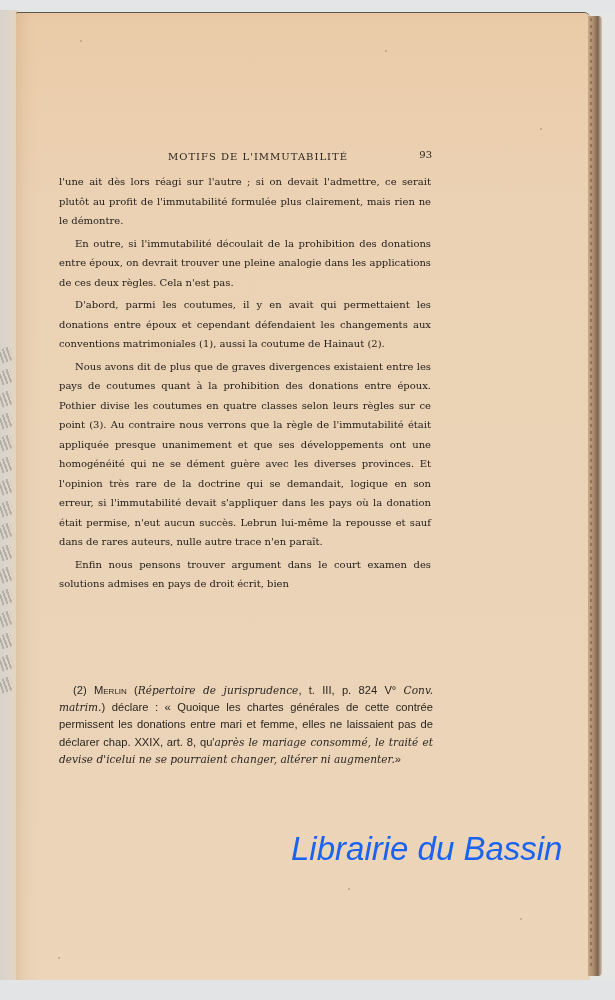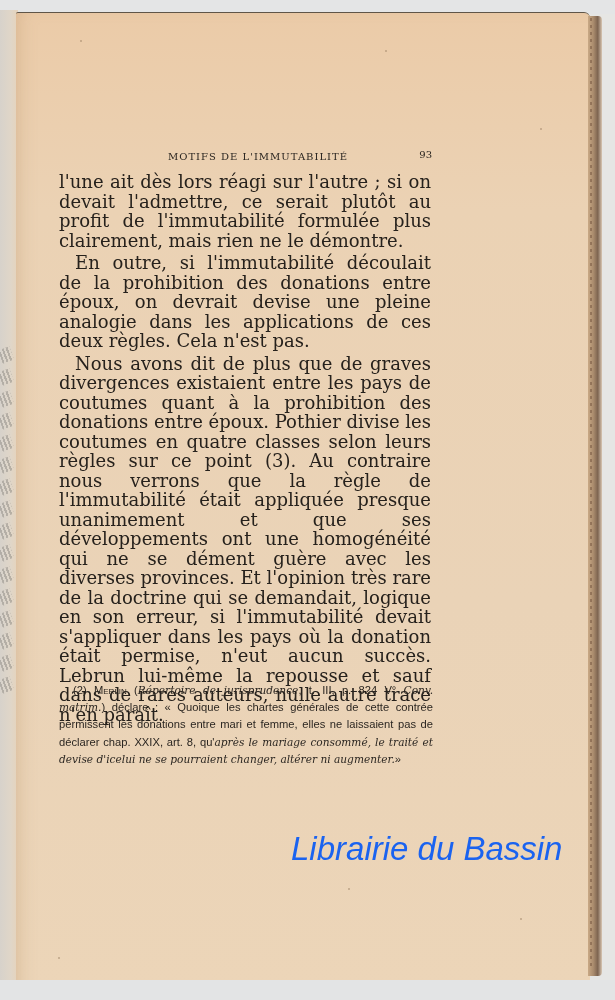--- a/index.html
+++ b/index.html
@@ -34,21 +34,21 @@
   }
   .edge-line { position: absolute; left: 590px; top: 18px; width: 2px; height: 950px; background: repeating-linear-gradient(180deg, #7c5c45 0 3px, transparent 3px 7px); opacity: 0.6; }
   .running-head {
     position: absolute; left: 160px; top: 151px; width: 272px; height: 16px;
     font-size: 10px; letter-spacing: 1px; color: #2a2520;
   }
   .running-title { position: absolute; left: 8px; top: 0; white-space: nowrap; }
   .page-number { position: absolute; right: 0; top: -2px; font-size: 10px; letter-spacing: 0; }
   .body-text {
     position: absolute; left: 59px; top: 172px; width: 372px;
-    font-size: 18px; line-height: 19.5px; color: #26211c;
+    font-size: 10px; line-height: 19.5px; color: #26211c;
     text-align: justify;
   }
   .body-text p { margin: 0 0 3px 0; text-indent: 16px; }
   .body-text p.noindent { text-indent: 0; }
   .footnotes {
     position: absolute; left: 59px; top: 682px; width: 374px;
     font-family: "Liberation Sans", sans-serif;
     font-size: 11.2px; line-height: 17.2px; color: #2b2621; text-align: justify;
   }
   .footnotes p { margin: 0; text-indent: 14px; }
@@ -97,22 +97,24 @@
 <div class="speck" style="left:520px;top:918px"></div>
 <div class="speck" style="left:58px;top:957px"></div>
 
 <div class="running-head">
   <span class="running-title">MOTIFS DE L'IMMUTABILITÉ</span>
   <span class="page-number">93</span>
 </div>
 
 <div class="body-text">
   <p class="noindent">l'une ait dès lors réagi sur l'autre ; si on devait l'admettre, ce serait plutôt au profit de l'immutabilité formulée plus clairement, mais rien ne le démontre.</p>
-  <p>En outre, si l'immutabilité découlait de la prohibition des donations entre époux, on devrait devise une pleine analogie dans les applications de ces deux règles. Cela n'est pas.</p>
+  <p>En outre, si l'immutabilité découlait de la prohibition des donations entre époux, on devrait trouver une pleine analogie dans les applications de ces deux règles. Cela n'est pas.</p>
+  <p>D'abord, parmi les coutumes, il y en avait qui permettaient les donations entre époux et cependant défendaient les changements aux conventions matrimoniales (1), aussi la coutume de Hainaut (2).</p>
   <p>Nous avons dit de plus que de graves divergences existaient entre les pays de coutumes quant à la prohibition des donations entre époux. Pothier divise les coutumes en quatre classes selon leurs règles sur ce point (3). Au contraire nous verrons que la règle de l'immutabilité était appliquée presque unanimement et que ses développements ont une homogénéité qui ne se dément guère avec les diverses provinces. Et l'opinion très rare de la doctrine qui se demandait, logique en son erreur, si l'immutabilité devait s'appliquer dans les pays où la donation était permise, n'eut aucun succès. Lebrun lui-même la repousse et sauf dans de rares auteurs, nulle autre trace n'en paraît.</p>
+  <p>Enfin nous pensons trouver argument dans le court examen des solutions admises en pays de droit écrit, bien</p>
 </div>
 
 <div class="footnotes">
   <p>
     <span>(2)</span>
     <span class="sc">Merlin</span><span> (</span><span class="it">Répertoire de jurisprudence</span><span>, t. III, p. 824 V° </span><span class="it">Conv. matrim.</span><span>) déclare : « Quoique les chartes générales de cette contrée permissent les donations entre mari et femme, elles ne laissaient pas de déclarer chap. XXIX, art. 8, qu'</span><span class="it">après le mariage consommé, le traité et devise d'icelui ne se pourraient changer, altérer ni augmenter.</span><span>»</span>
   </p>
 </div>
 
 <div class="watermark" style="color: rgb(26, 99, 240);">Librairie du Bassin</div>

